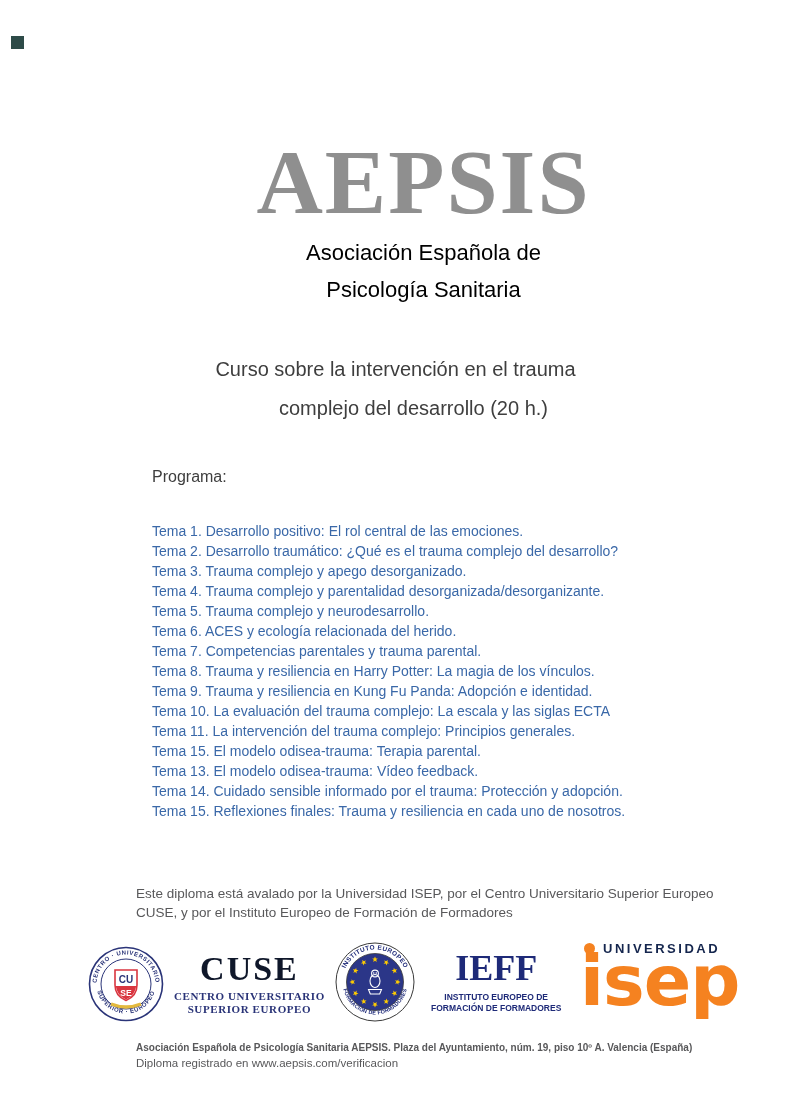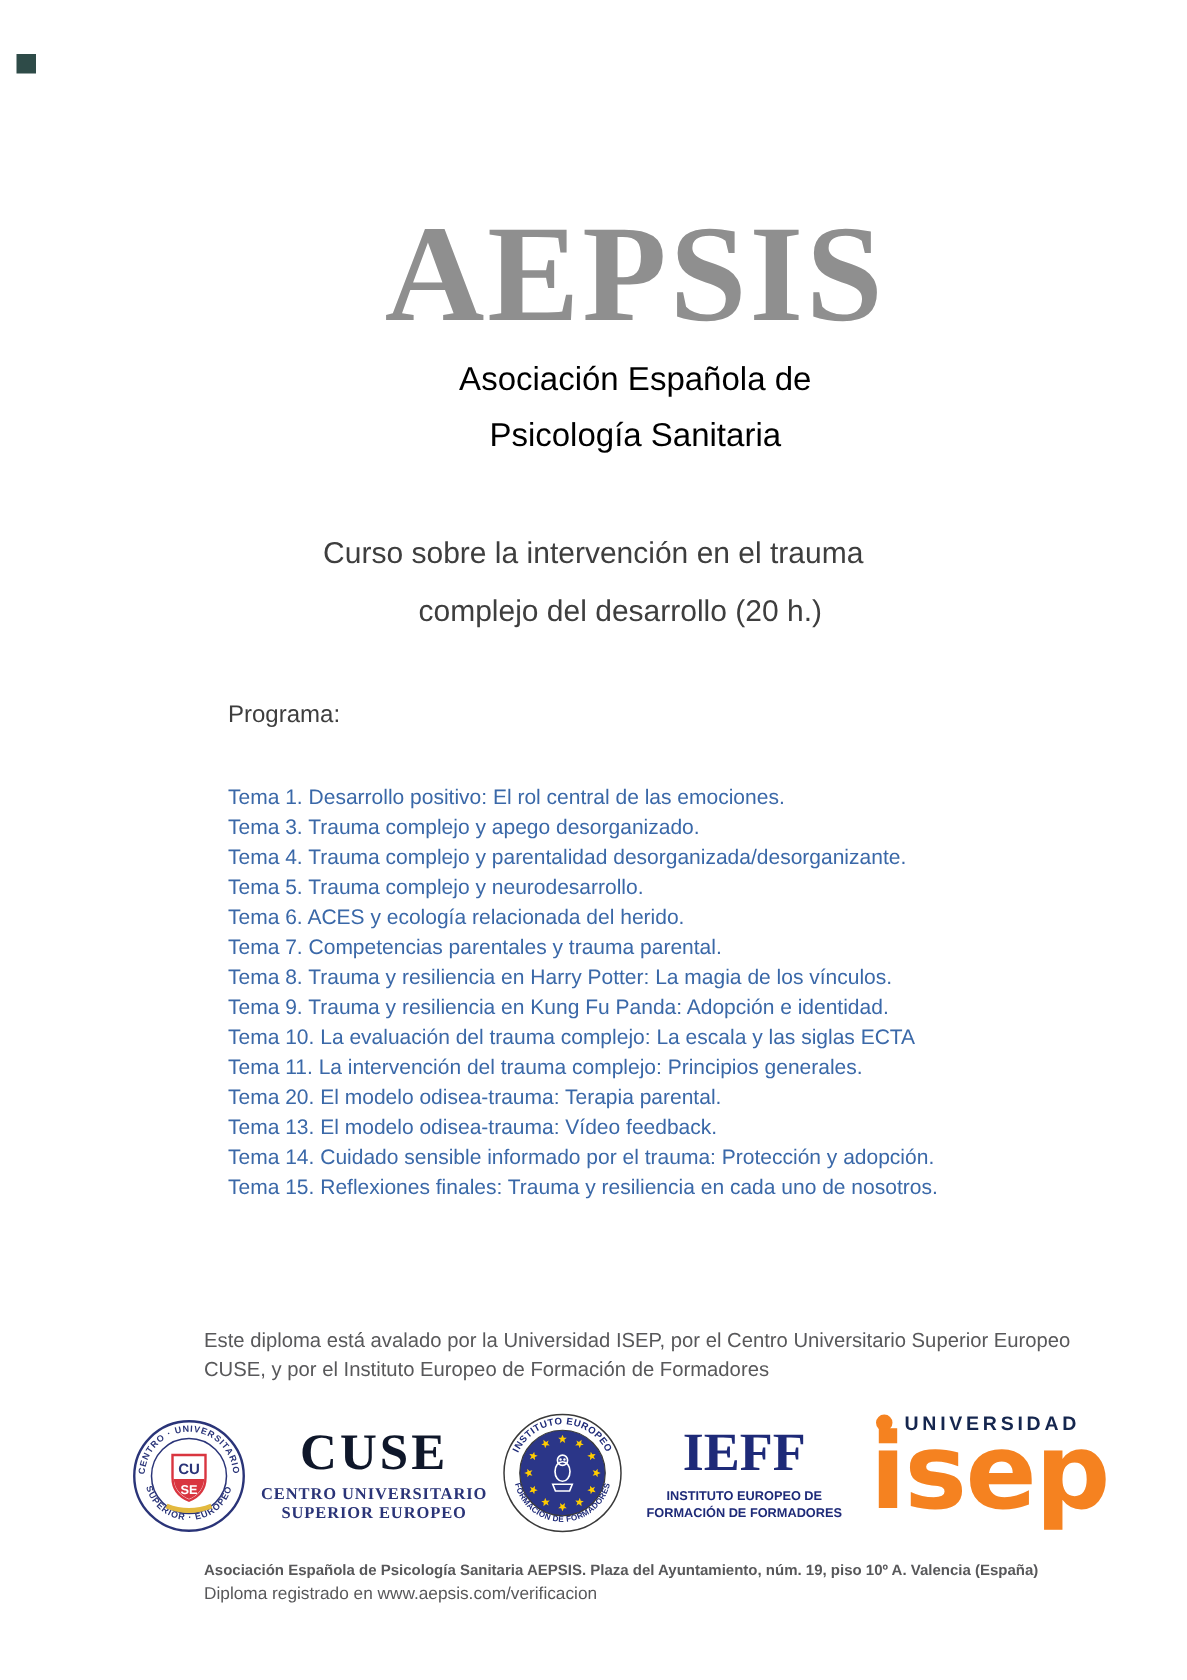--- a/index.html
+++ b/index.html
@@ -68,30 +68,31 @@
 
   <div class="course-title">
     <div class="line1">Curso sobre la intervención en el trauma</div>
     <div class="line2">complejo del desarrollo (20 h.)</div>
   </div>
 
   <div class="program-heading">Programa:</div>
 
   <div class="program-list">
     <div class="program-item">Tema 1. Desarrollo positivo: El rol central de las emociones.</div>
+    <div class="program-item">Tema 2. Desarrollo traumático: ¿Qué es el trauma complejo del desarrollo?</div>
     <div class="program-item">Tema 3. Trauma complejo y apego desorganizado.</div>
     <div class="program-item">Tema 4. Trauma complejo y parentalidad desorganizada/desorganizante.</div>
     <div class="program-item">Tema 5. Trauma complejo y neurodesarrollo.</div>
     <div class="program-item">Tema 6. ACES y ecología relacionada del herido.</div>
     <div class="program-item">Tema 7. Competencias parentales y trauma parental.</div>
     <div class="program-item">Tema 8. Trauma y resiliencia en Harry Potter: La magia de los vínculos.</div>
     <div class="program-item">Tema 9. Trauma y resiliencia en Kung Fu Panda: Adopción e identidad.</div>
     <div class="program-item">Tema 10. La evaluación del trauma complejo: La escala y las siglas ECTA</div>
     <div class="program-item">Tema 11. La intervención del trauma complejo: Principios generales.</div>
-    <div class="program-item">Tema 20. El modelo odisea-trauma: Terapia parental.</div>
+    <div class="program-item">Tema 15. El modelo odisea-trauma: Terapia parental.</div>
     <div class="program-item">Tema 13. El modelo odisea-trauma: Vídeo feedback.</div>
     <div class="program-item">Tema 14. Cuidado sensible informado por el trauma: Protección y adopción.</div>
     <div class="program-item">Tema 15. Reflexiones finales: Trauma y resiliencia en cada uno de nosotros.</div>
   </div>
 
   <div class="accreditation">
     <div>Este diploma está avalado por la Universidad ISEP, por el Centro Universitario Superior Europeo</div>
     <div>CUSE, y por el Instituto Europeo de Formación de Formadores</div>
   </div>
 

